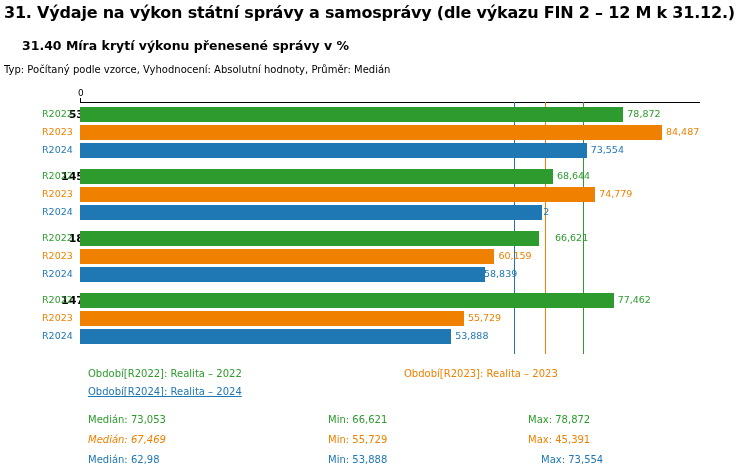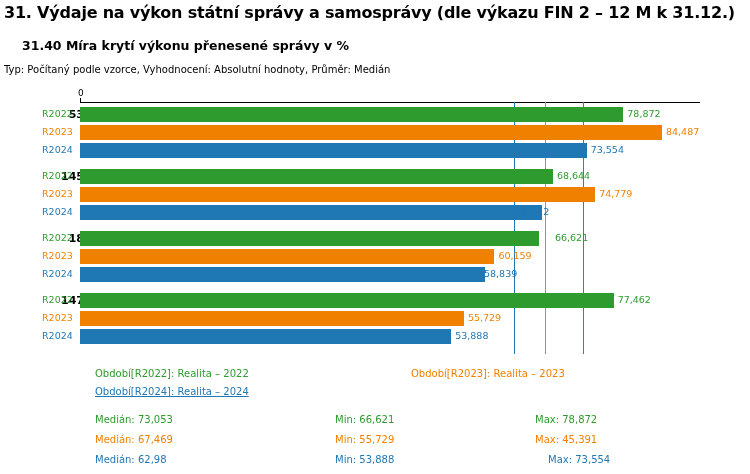--- a/index.html
+++ b/index.html
@@ -118,21 +118,21 @@
   .bar-value {
     position: absolute;
     top: 2px;
     font-size: 9.5px;
     white-space: nowrap;
   }
 
   
   .legend {
     position: absolute;
-    left: 17px;
+    left: 10px;
     top: 368px;
     width: 726px;
     height: 106px;
     font-size: 10px;
   }
   .legend-item {
     position: absolute;
     white-space: nowrap;
     font-size: 10px;
   }
@@ -237,20 +237,20 @@
 <div class="legend">
   <div id="legend-items">
       <div class="legend-item" style="left: 78px; top: 0px; color: rgb(45, 155, 45);">Období[R2022]: Realita – 2022</div>
       <div class="legend-item" style="left: 378px; top: 0px; color: rgb(240, 128, 0); margin-left: 16px;">Období[R2023]: Realita – 2023</div>
       <div class="legend-item" style="left: 78px; top: 18px; color: rgb(31, 119, 180); text-decoration: underline;">Období[R2024]: Realita – 2024</div>
     </div>
   <div id="stats">
       <div class="stat" style="left: 78px; top: 46px; color: rgb(45, 155, 45);">Medián: 73,053</div>
       <div class="stat" style="left: 318px; top: 46px; color: rgb(45, 155, 45);">Min: 66,621</div>
       <div class="stat" style="left: 518px; top: 46px; color: rgb(45, 155, 45);">Max: 78,872</div>
-      <div class="stat" style="left: 78px; top: 66px; color: rgb(240, 128, 0);">Medián: 67,469</div>
+      <div class="stat" style="left: 78px; top: 66px; color: rgb(240, 128, 0); font-style: italic;">Medián: 67,469</div>
       <div class="stat" style="left: 318px; top: 66px; color: rgb(240, 128, 0);">Min: 55,729</div>
       <div class="stat" style="left: 518px; top: 66px; color: rgb(240, 128, 0);">Max: 45,391</div>
       <div class="stat" style="left: 78px; top: 86px; color: rgb(31, 119, 180);">Medián: 62,98</div>
       <div class="stat" style="left: 318px; top: 86px; color: rgb(31, 119, 180);">Min: 53,888</div>
       <div class="stat" style="left: 518px; top: 86px; color: rgb(31, 119, 180); margin-left: 13px;">Max: 73,554</div>
     </div>
 </div>
 
 </body></html>

